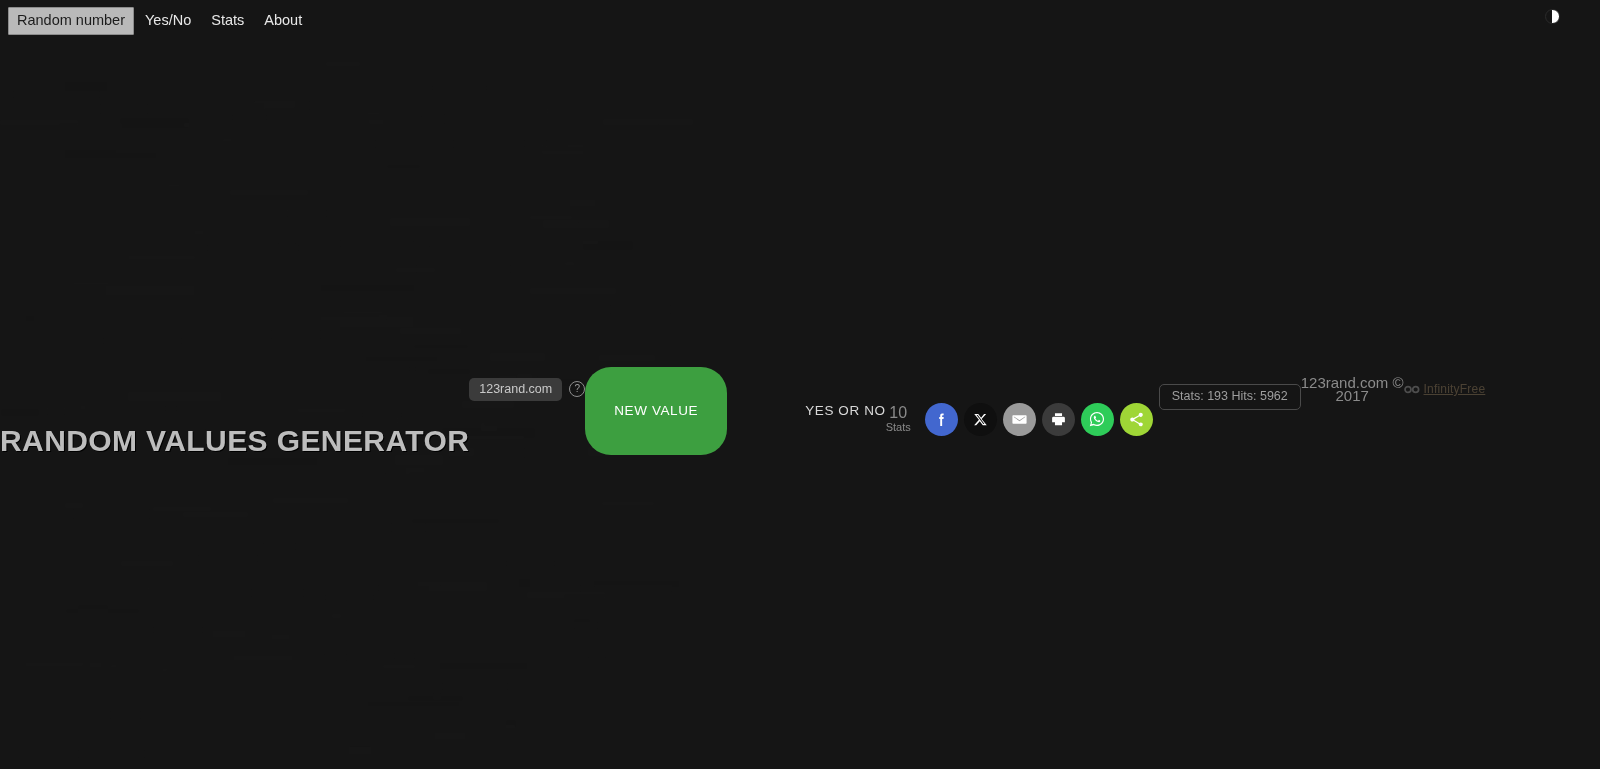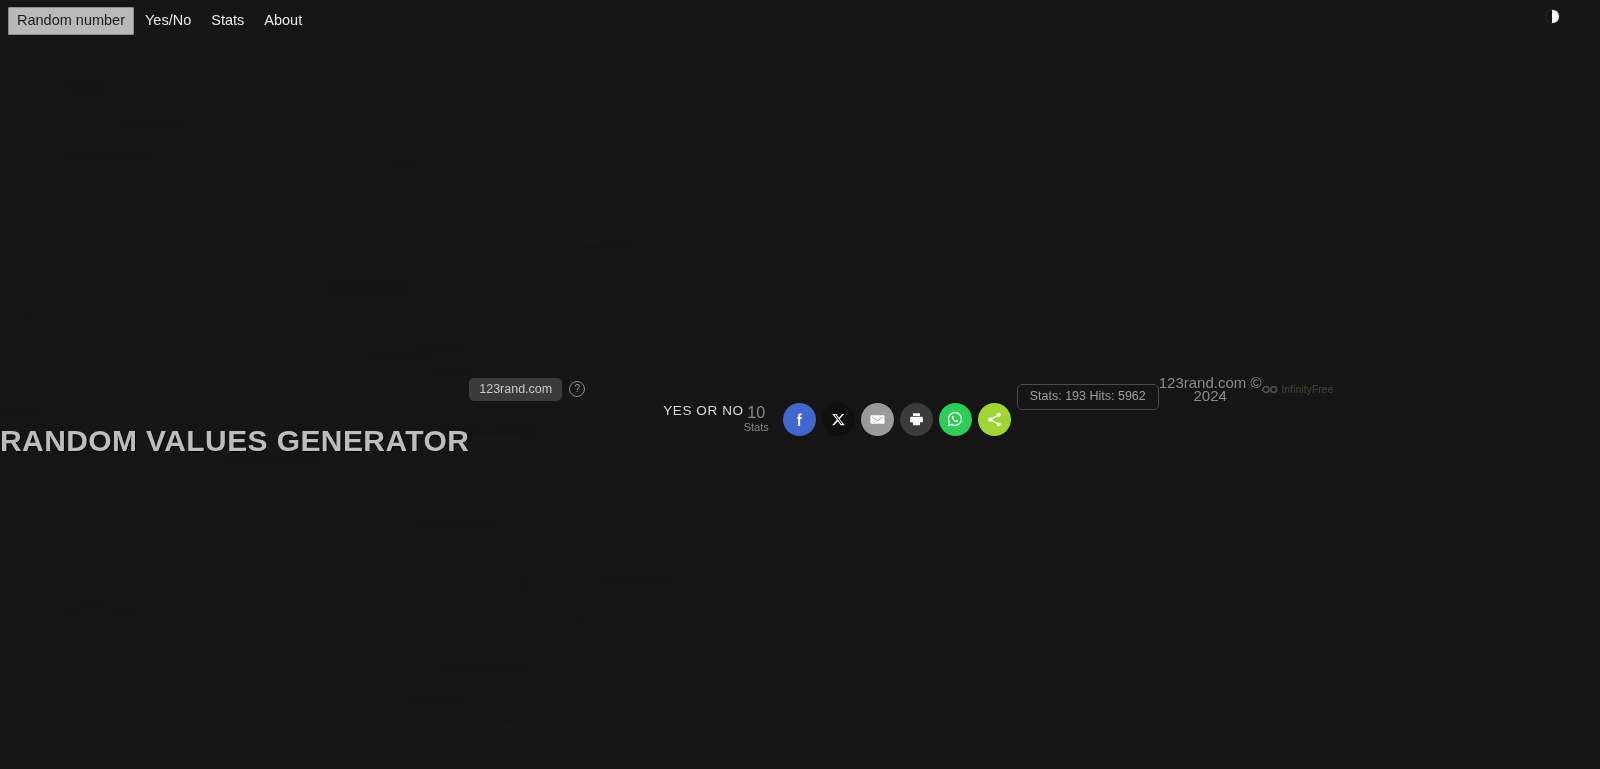--- a/index.html
+++ b/index.html
@@ -211,22 +211,23 @@
   }
   #host-badge {
     margin-top: 9px;
     display: flex;
     align-items: center;
     gap: 4px;
     opacity: 0.30;
   }
   #host-badge .host-name {
     color: #c8a87a;
-    font-size: 10px;
+    font-size: 12px;
     letter-spacing: 0.2px;
+    text-decoration: underline;
   }
 </style>
 </head>
 <body>
 
 <div id="bg-noise">
     <div style="left: 523.804px; top: 109.525px; width: 23.3389px; height: 7.82245px; opacity: 0.57;"></div>
     <div style="left: 119.605px; top: 88.3698px; width: 69.81px; height: 9.36689px; opacity: 0.3;"></div>
     <div style="left: 318.081px; top: 717.26px; width: 78.4077px; height: 6.3574px; opacity: 0.72;"></div>
     <div style="left: 245.521px; top: 702.385px; width: 73.6811px; height: 7.17955px; opacity: 0.49;"></div>
@@ -501,20 +502,21 @@
 
   <div id="page-title">RANDOM VALUES GENERATOR</div>
 
   <div id="site-row">
     <div id="site-badge">123rand.com</div>
     <div id="help-icon">?</div>
   </div>
 
 
   <div id="action-row">
+    <button id="new-value-button">NEW VALUE</button>
     <a id="yes-or-no-link" href="#">YES OR NO</a>
   </div>
 
   <div id="share-bar">
     <div id="share-count">
       <span class="num">10</span>
       <span class="lbl">Stats</span>
     </div>
 
     <div class="share-btn" style="background:#4267cf">
@@ -563,21 +565,21 @@
           <path d="M18 16.1c-.8 0-1.5.3-2 .8l-7.1-4.1c0-.2.1-.4.1-.6s0-.4-.1-.6L16 7.5c.5.5 1.2.8 2 .8 1.6 0 2.9-1.3 2.9-2.9S19.6 2.5 18 2.5s-2.9 1.3-2.9 2.9c0 .2 0 .4.1.6L8.1 9.9c-.5-.5-1.2-.8-2-.8-1.6 0-2.9 1.3-2.9 2.9s1.3 2.9 2.9 2.9c.8 0 1.5-.3 2-.8l7.1 4.2c0 .2-.1.4-.1.5 0 1.6 1.3 2.8 2.9 2.8s2.9-1.3 2.9-2.9-1.3-2.6-2.9-2.6z"></path>
         </svg>
       </span>
     </div>
   </div>
 
   <div id="stats-box">Stats: 193 Hits: 5962</div>
 
   <div id="copyright">
     <div>123rand.com ©</div>
-    <div>2024</div>
+    <div>2017</div>
   </div>
 
   <div id="host-badge">
     <span>
       <svg width="16" height="9" viewBox="0 0 24 12" fill="none" stroke="#cfcfcf" stroke-width="2.6">
         <circle cx="6" cy="6" r="4.4"></circle>
         <circle cx="17.5" cy="6" r="4.4"></circle>
       </svg>
     </span>
     <span class="host-name">InfinityFree</span>

